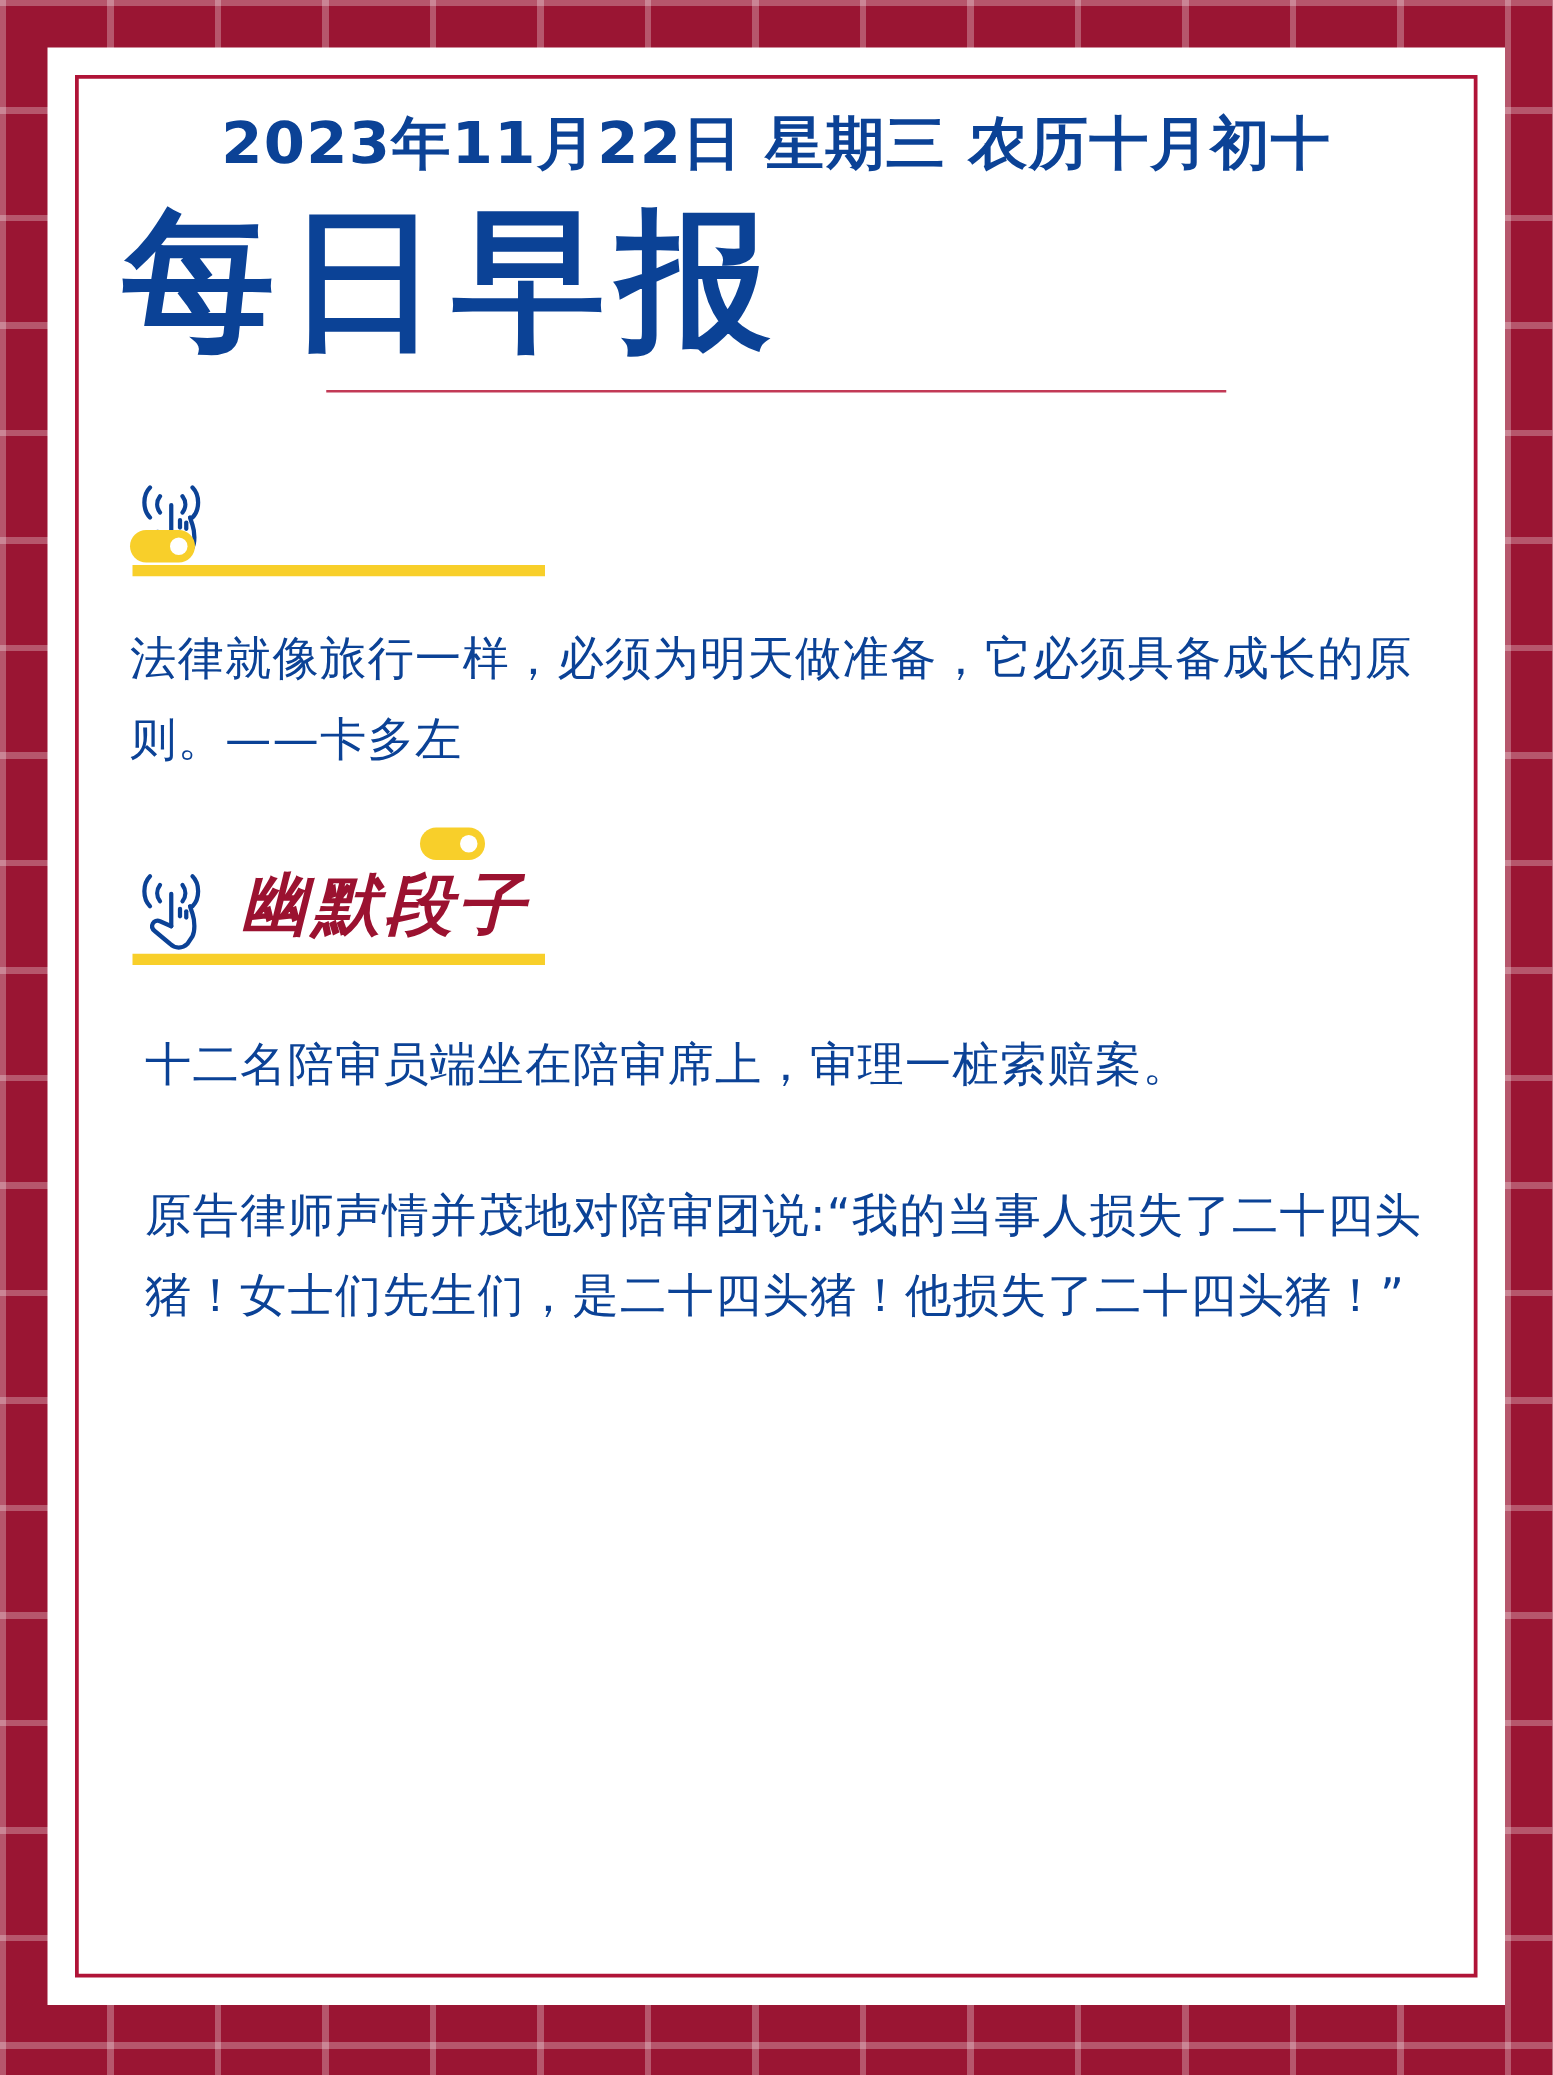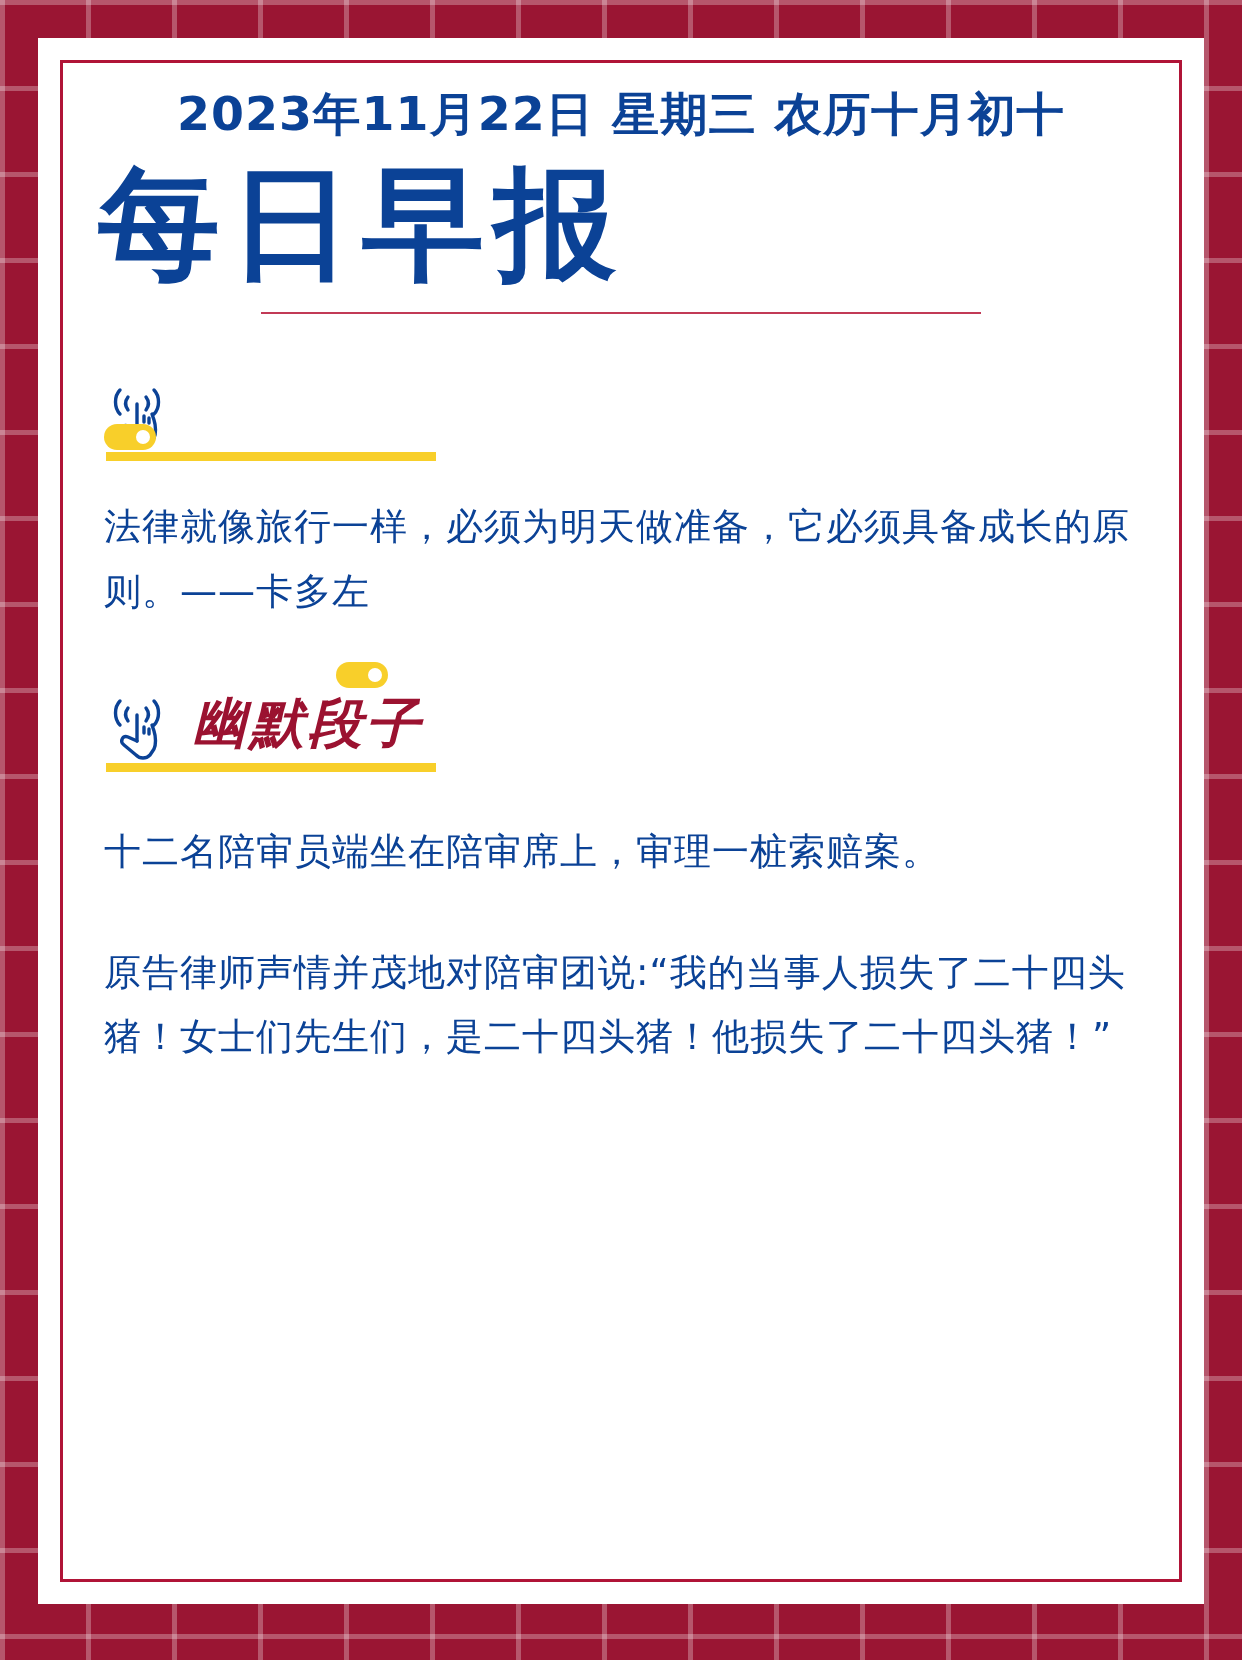--- a/index.html
+++ b/index.html
@@ -141,21 +141,21 @@
     color: #0b4296;
     font-size: 37px;
     font-weight: normal;
     line-height: 1.75;
     letter-spacing: 1px;
     margin-top: 34px;
     padding: 0 6px;
     font-family: "DejaVu Sans", "Liberation Sans", sans-serif;
   }
   .joke-body { margin-top: 48px; }
-  .joke-para { margin-bottom: 56px; }
+  .joke-para { margin-bottom: 56px; margin-left: 12px; }
   .joke-para:last-child { margin-bottom: 0; }
 </style>
 </head>
 <body>
 
 <div class="poster">
   <div class="card">
     <div class="card-inner-border"></div>
 
     <div class="content">

